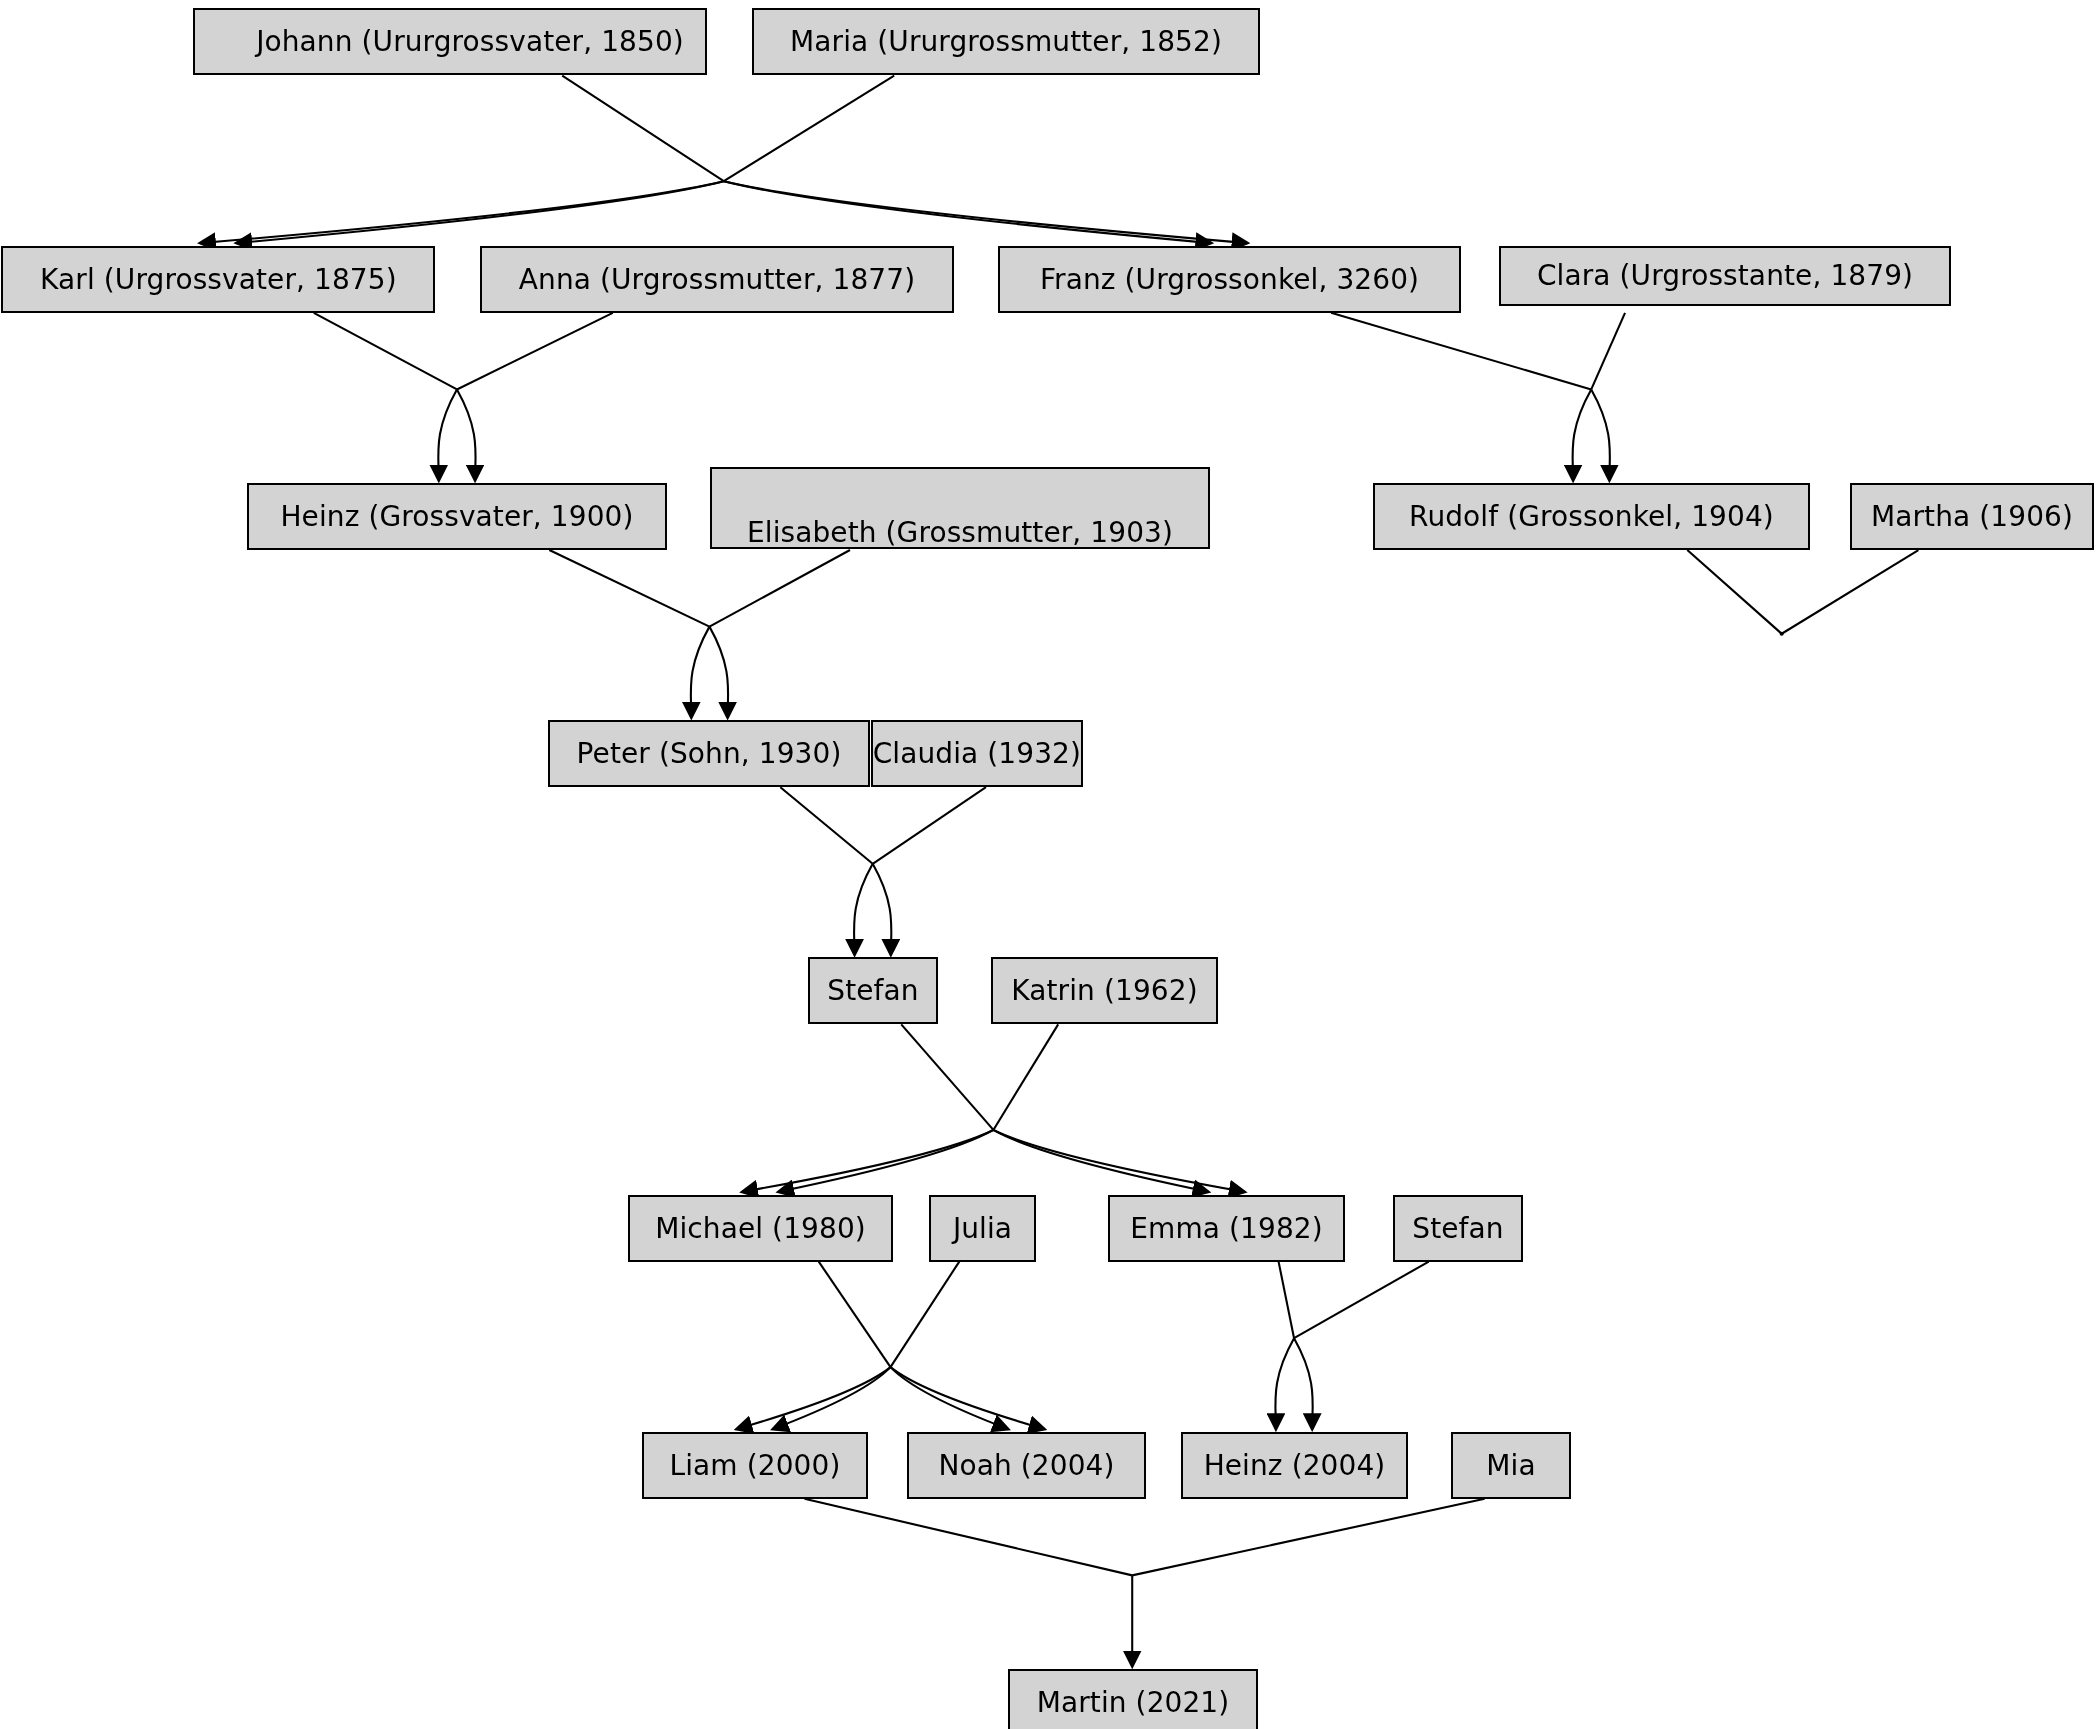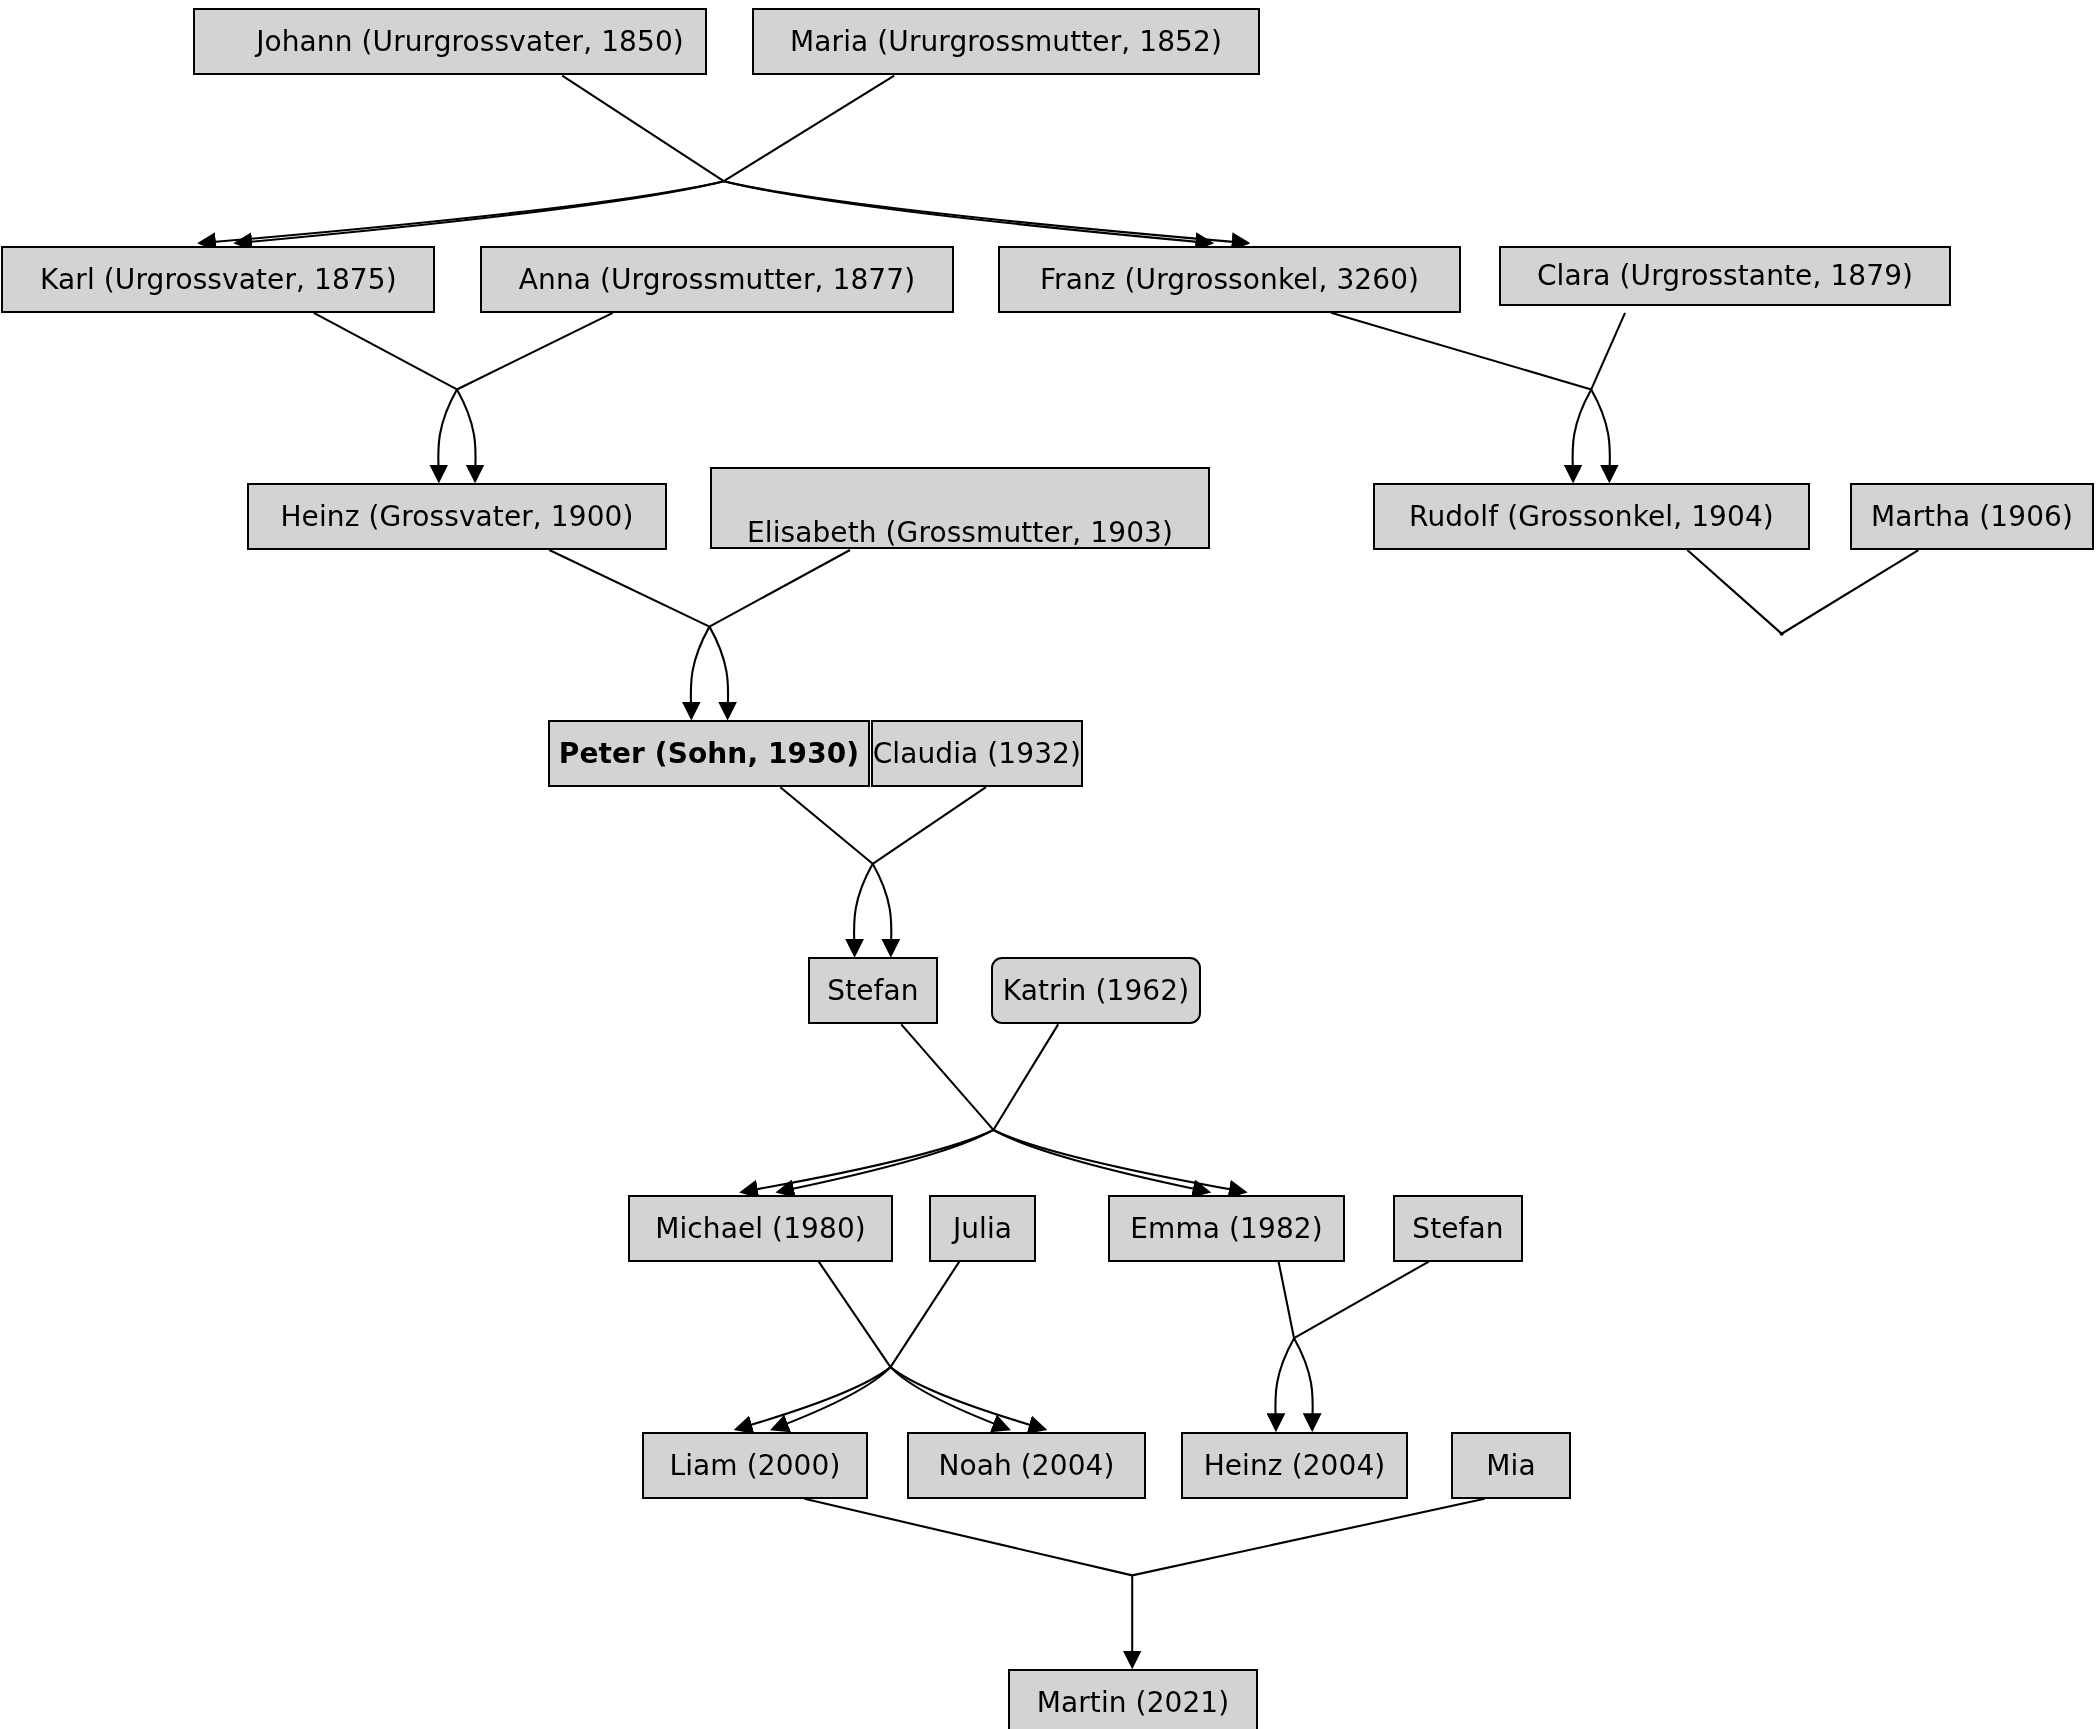--- a/index.html
+++ b/index.html
@@ -126,30 +126,30 @@
       </div>
       <div class="node" style="left: 710px; top: 467px; width: 500px; height: 82px; align-items: flex-end;">
         <span class="node-label">Elisabeth (Grossmutter, 1903)</span>
       </div>
       <div class="node" style="left: 1373px; top: 483px; width: 437px; height: 67px;">
         <span class="node-label">Rudolf (Grossonkel, 1904)</span>
       </div>
       <div class="node" style="left: 1850px; top: 483px; width: 244px; height: 67px;">
         <span class="node-label">Martha (1906)</span>
       </div>
-      <div class="node" style="left: 548px; top: 720px; width: 322px; height: 67px; font-weight: bold;">
+      <div class="node" style="left: 548px; top: 720px; width: 322px; height: 67px;">
         <span class="node-label">Peter (Sohn, 1930)</span>
       </div>
       <div class="node" style="left: 871px; top: 720px; width: 212px; height: 67px; justify-content: flex-end;">
         <span class="node-label">Claudia (1932)</span>
       </div>
       <div class="node" style="left: 808px; top: 957px; width: 130px; height: 67px;">
         <span class="node-label">Stefan</span>
       </div>
-      <div class="node" style="left: 991px; top: 957px; width: 210px; height: 67px; border-radius: 11px;">
+      <div class="node" style="left: 991px; top: 957px; width: 227px; height: 67px;">
         <span class="node-label">Katrin (1962)</span>
       </div>
       <div class="node" style="left: 628px; top: 1195px; width: 265px; height: 67px;">
         <span class="node-label">Michael (1980)</span>
       </div>
       <div class="node" style="left: 929px; top: 1195px; width: 107px; height: 67px;">
         <span class="node-label">Julia</span>
       </div>
       <div class="node" style="left: 1108px; top: 1195px; width: 237px; height: 67px;">
         <span class="node-label">Emma (1982)</span>

